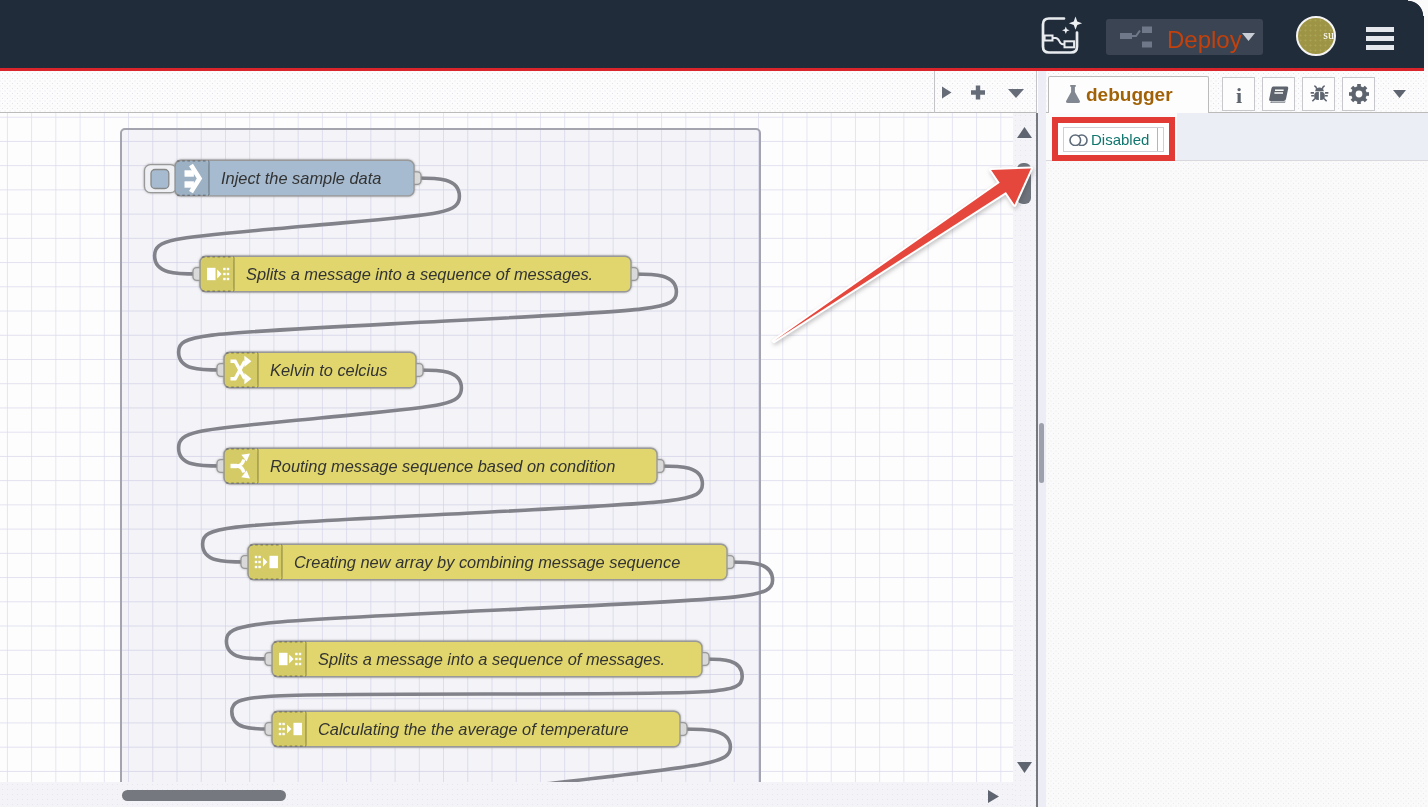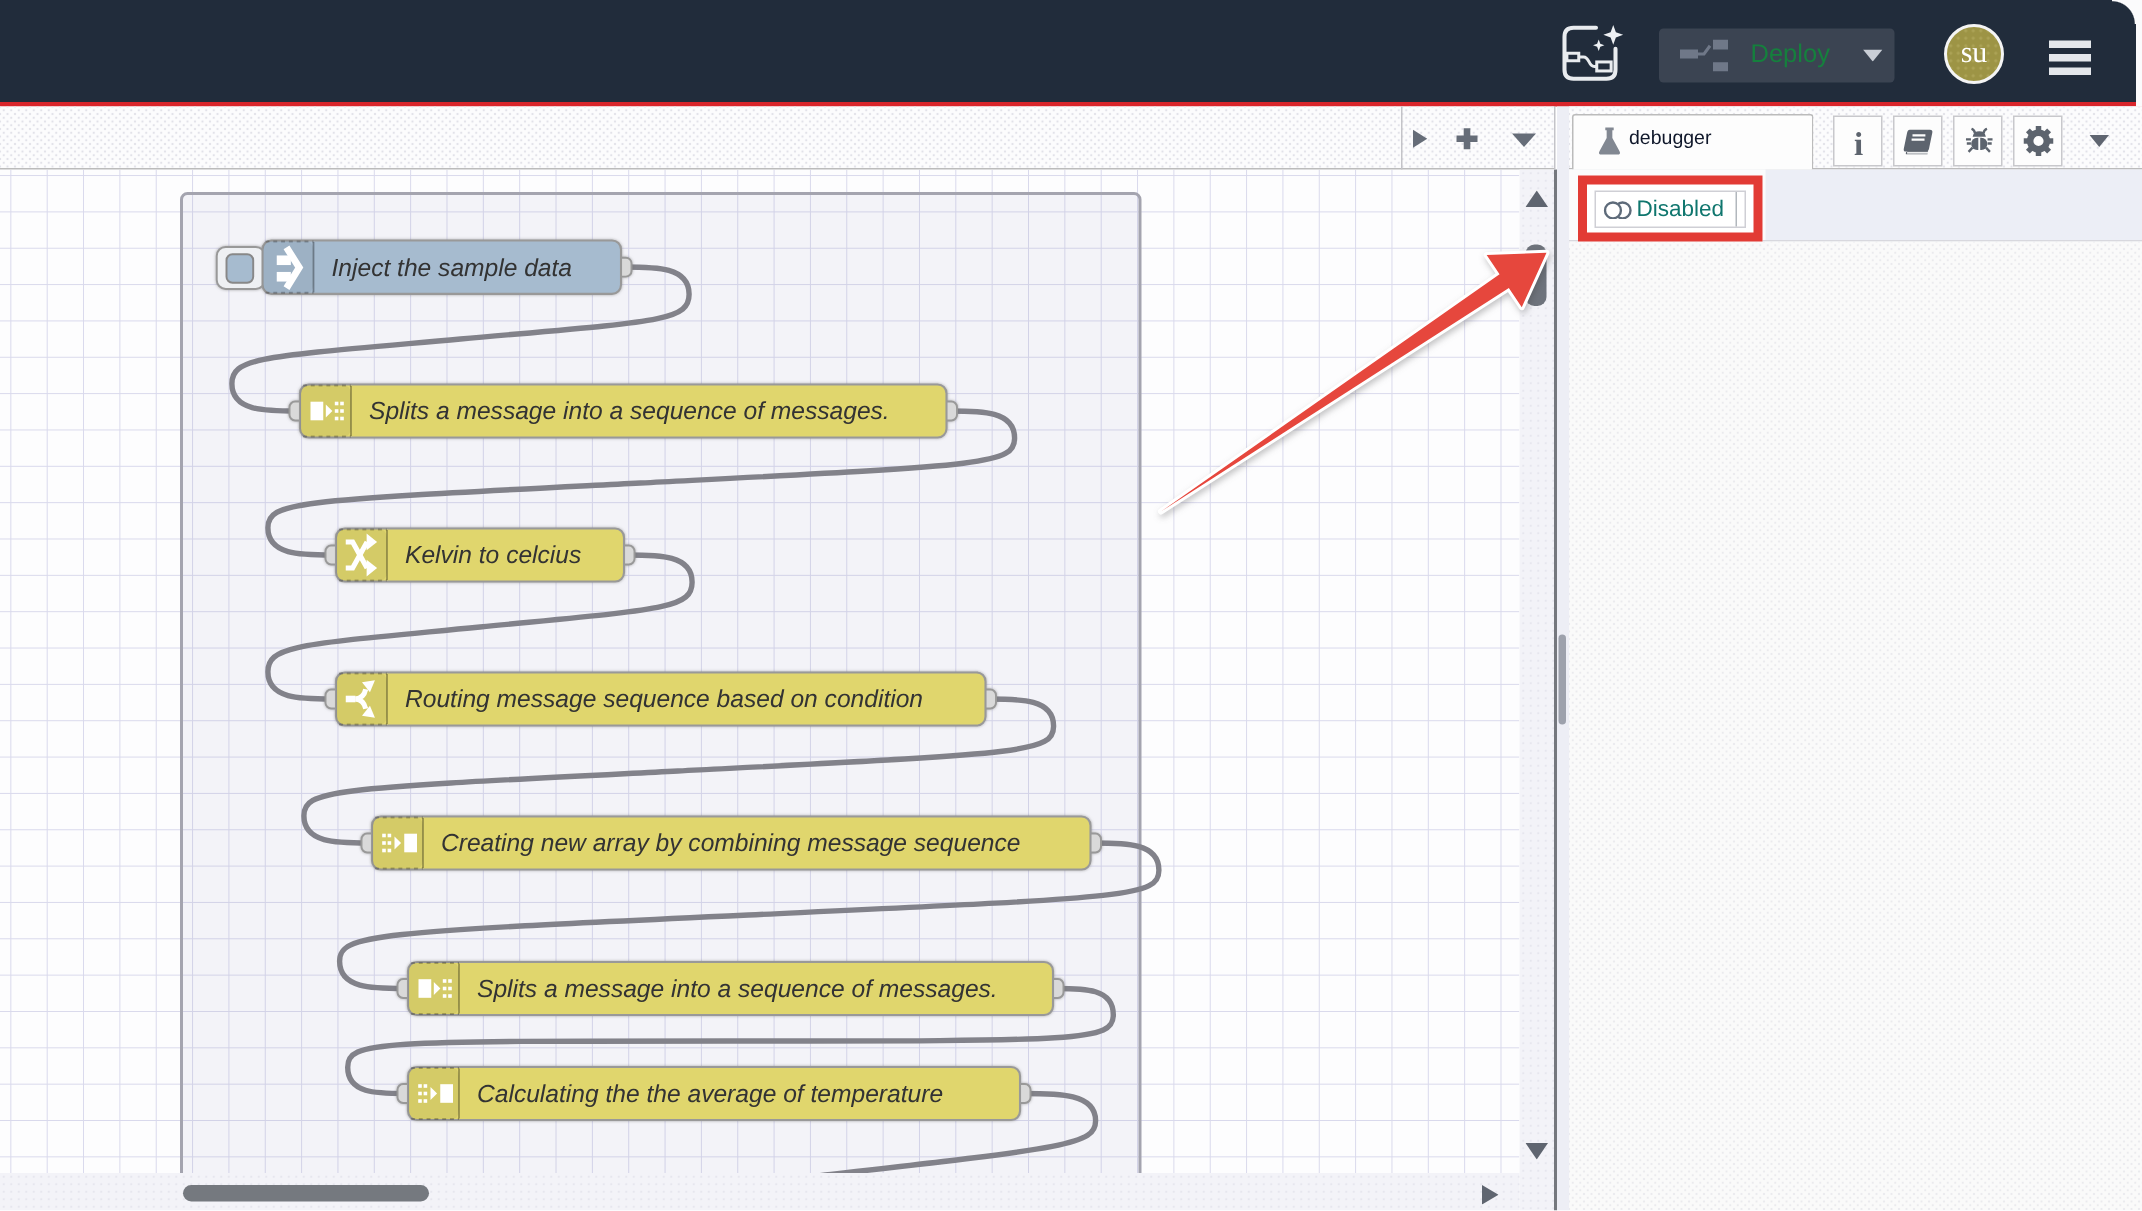--- a/index.html
+++ b/index.html
@@ -4,35 +4,35 @@
 <style>
   html,body{margin:0;padding:0;}
   body{width:1428px;height:807px;overflow:hidden;font-family:"Liberation Sans",sans-serif;background:#fff;position:relative;}
   .abs{position:absolute;}
   #header{left:0;top:0;width:1428px;height:68px;background:#212c3b;}
   #redline{left:0;top:68px;width:1428px;height:3px;background:#d9252b;}
   .dots{background-color:#fcfcfd;background-image:radial-gradient(#e2e2e9 0.85px, transparent 1px),radial-gradient(#e2e2e9 0.85px, transparent 1px);background-size:5px 5px;background-position:0 0,2.5px 2.5px;}
   #tabbar{left:0;top:71px;width:1036px;height:42px;border-bottom:1px solid #bbbbbb;box-sizing:border-box;}
   #tabsep{left:934px;top:71px;width:1px;height:42px;background:#c3c3c8;}
   #deploybtn{left:1106px;top:19px;width:157px;height:36px;background:#3b4452;border-radius:3px;}
-  #deploytext{left:1167px;top:26px;width:70px;height:24px;color:#15803d;font-size:17px;}
-  #avatar{left:1296px;top:16px;width:40px;height:40px;border-radius:50%;background-color:#9d9445;background-image:radial-gradient(#aca356 0.9px, transparent 1.1px);background-size:5px 5px;border:2px solid #f4f4f4;box-sizing:border-box;color:#fff;text-align:center;line-height:35px;font-family:"Liberation Serif",serif;font-size:20px;}
+  #deploytext{left:1167px;top:26px;width:70px;height:24px;color:#c2410c;font-size:24px;}
+  #avatar{left:1296px;top:16px;width:40px;height:40px;border-radius:50%;background-color:#9d9445;background-image:radial-gradient(#aca356 0.9px, transparent 1.1px);background-size:5px 5px;border:2px solid #f4f4f4;box-sizing:border-box;color:#fff;text-align:right;line-height:35px;font-family:"Liberation Serif",serif;font-size:12px;}
   .hbar{left:1366px;width:28px;height:4.5px;background:#e4e7eb;}
   #vscroll{left:1013px;top:113px;width:23px;height:694px;background-color:#f3f3f8;background-image:radial-gradient(#e6e6ee 0.8px, transparent 1px);background-size:5px 5px;}
   #hscroll{left:0;top:782px;width:1013px;height:25px;background-color:#f3f3f8;background-image:radial-gradient(#e6e6ee 0.8px, transparent 1px);background-size:5px 5px;}
   #hthumb{left:122px;top:790px;width:164px;height:11px;border-radius:5.5px;background:#75797f;}
   #vthumb{left:1017px;top:163px;width:14px;height:41px;border-radius:6px;background:#6e737c;}
   #sepline{left:1036px;top:113px;width:2px;height:694px;background:#75787e;}
   #splitter{left:1038px;top:71px;width:8px;height:736px;background:#edeef5;}
   #septop{left:1035.5px;top:71px;width:1px;height:42px;background:#c3c3c8;}
   #grip{left:1039px;top:423px;width:5px;height:60px;border-radius:2.5px;background:#9da1ac;}
   #sidebar{left:1046px;top:71px;width:382px;height:736px;background:#fafafa;}
   #sbheader{left:1046px;top:71px;width:382px;height:42px;border-bottom:1px solid #bbbbbb;box-sizing:border-box;}
   #sbtab{left:1048px;top:76px;width:161px;height:37px;background:#fdfdfd;border:1px solid #bbbbbb;border-bottom:none;border-radius:2px 2px 0 0;box-sizing:border-box;}
-  #sbtabtext{left:1086px;top:84px;color:#0f172a;font-size:13px;font-weight:normal;}
+  #sbtabtext{left:1086px;top:84px;color:#a16207;font-size:19px;font-weight:bold;}
   .sbbtn{top:77px;width:33px;height:34px;background:#fdfdfd;border:1px solid #c8c8cc;box-sizing:border-box;}
   #toolbar{left:1046px;top:113px;width:382px;height:48px;background:#eceef6;border-bottom:1px solid #d8d8de;box-sizing:border-box;}
   #toolwhite{left:1046px;top:113px;width:131px;height:47px;background:#fbfbfc;}
   #redbox{left:1052px;top:117px;width:123px;height:44px;border:6px solid #e23b35;box-sizing:border-box;background:#fff;}
   #disbtn{left:1063px;top:127px;width:101px;height:25px;background:#fff;border:1px solid #cfcfd5;box-sizing:border-box;}
   #dissep{left:1157px;top:128px;width:1px;height:23px;background:#b2b7bd;}
   #distext{left:1091px;top:131px;color:#0f766e;font-size:15px;}
   #content{left:1046px;top:161px;width:382px;height:646px;background-color:#fafafa;background-image:radial-gradient(#eaeaee 0.8px, transparent 1px),radial-gradient(#eaeaee 0.8px, transparent 1px);background-size:5px 5px;background-position:0 0,2.5px 2.5px;}
   #cstrip{right:0;top:0;width:4px;height:71px;background:#fbfbfc;z-index:5;}
   #carc{right:4px;top:0;width:16px;height:16px;background:radial-gradient(circle 16px at 0 16px, #212c3b 14.8px, #fbfbfc 15.6px);z-index:5;}

